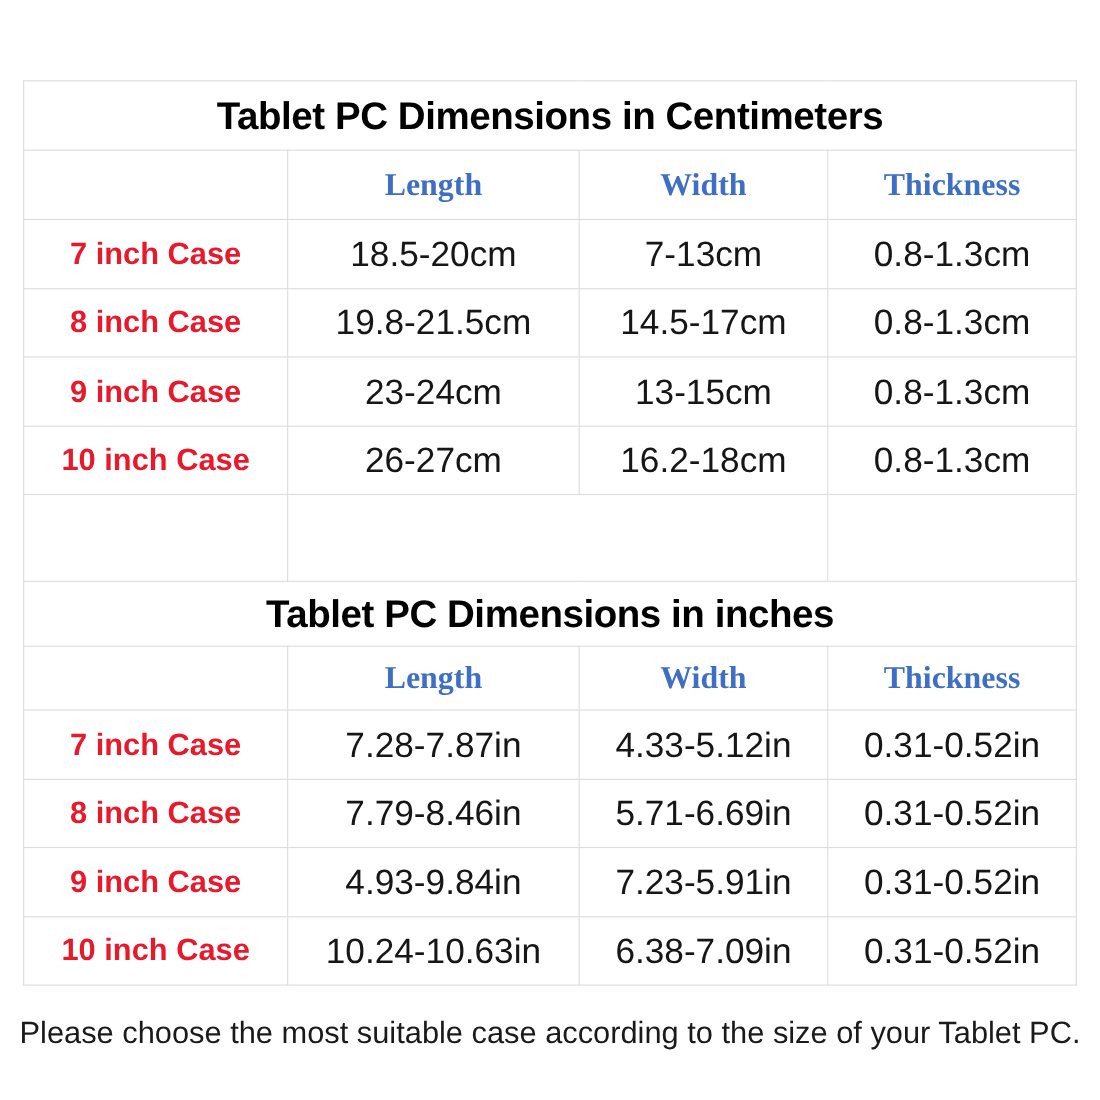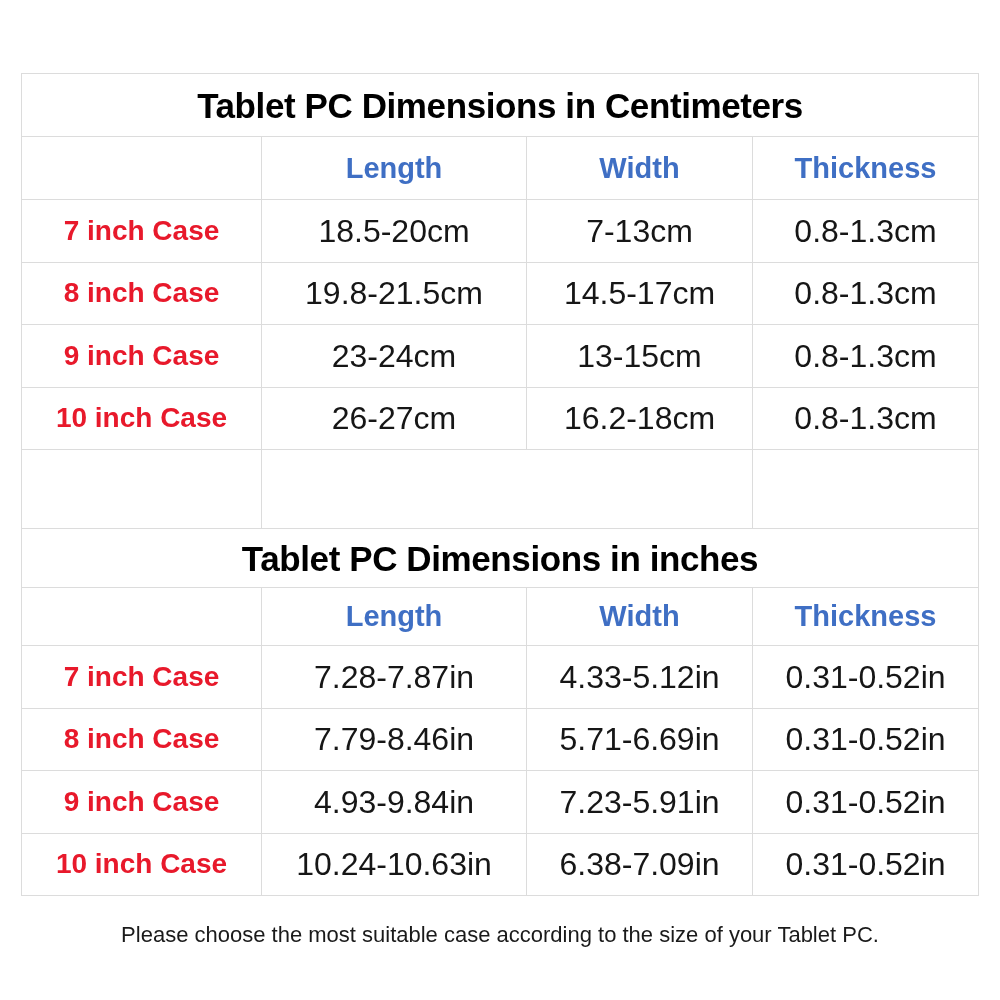--- a/index.html
+++ b/index.html
@@ -55,20 +55,21 @@
     color: #000000;
     letter-spacing: -0.4px;
     line-height: 1;
     white-space: nowrap;
   }
   .title-row-2 td { height: 58px; text-align: center; }
 
   
   .header-row td {
     height: 62px;
+    font-family: Liberation Serif, serif;
   }
   .header-row-2 td {
     height: 57px;
   }
   .col-head {
     font-size: 29px;
     font-weight: bold;
     color: #3f6fc4;
     line-height: 1;
   }
@@ -106,21 +107,21 @@
     border-right: none;
   }
 
   
   .footer-note {
     position: absolute;
     left: 0;
     top: 922px;
     width: 1000px;
     text-align: center;
-    font-size: 22px;
+    font-size: 28px;
     color: #1a1a1a;
     font-family: "Liberation Sans", sans-serif;
     line-height: 1.2;
     white-space: nowrap;
   }
 </style>
 </head>
 <body>
 
 <div id="root">

